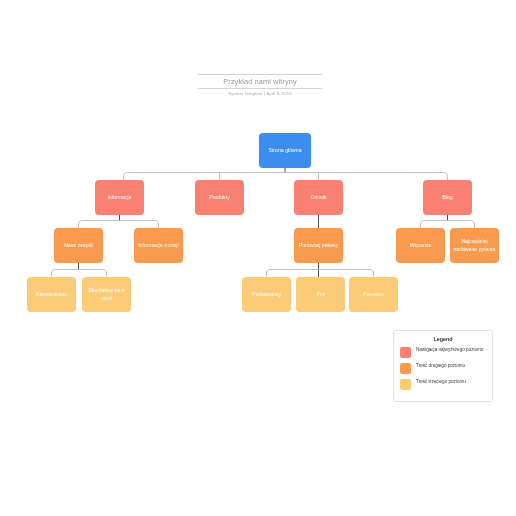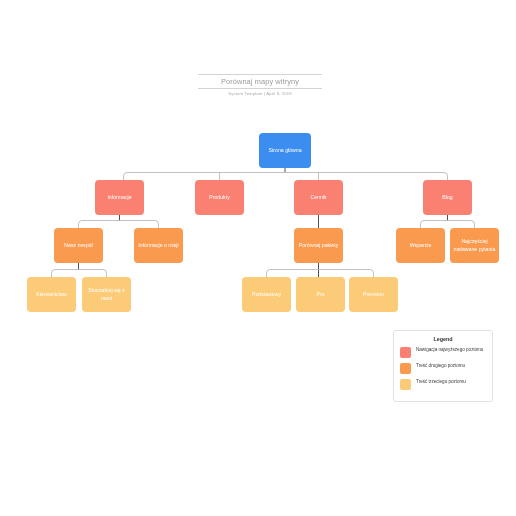--- a/index.html
+++ b/index.html
@@ -126,21 +126,21 @@
     padding-top: 0px;
   }
 </style>
 </head>
 <body>
 
 <div id="canvas">
 
   <div class="title-block">
     <div class="title-rule-top"></div>
-    <div class="title-text">Porównaj mapy witryny</div>
+    <div class="title-text">Przykład nami witryny</div>
     <div class="title-rule-bottom"></div>
     <div class="subtitle-text">System Template  |  April 8, 2019</div>
   </div>
 
   <svg id="connectors" viewBox="0 0 516 516">
     <g fill="none" stroke="#b3b3b3" stroke-width="0.8">
 
       <path d="M285,168 L285,172.5" stroke="#3c3c3c" stroke-width="0.9"></path>
       <path d="M123.5,180 L123.5,176 Q123.5,172.5 127,172.5
                L444,172.5 Q447.5,172.5 447.5,176 L447.5,180"></path>

